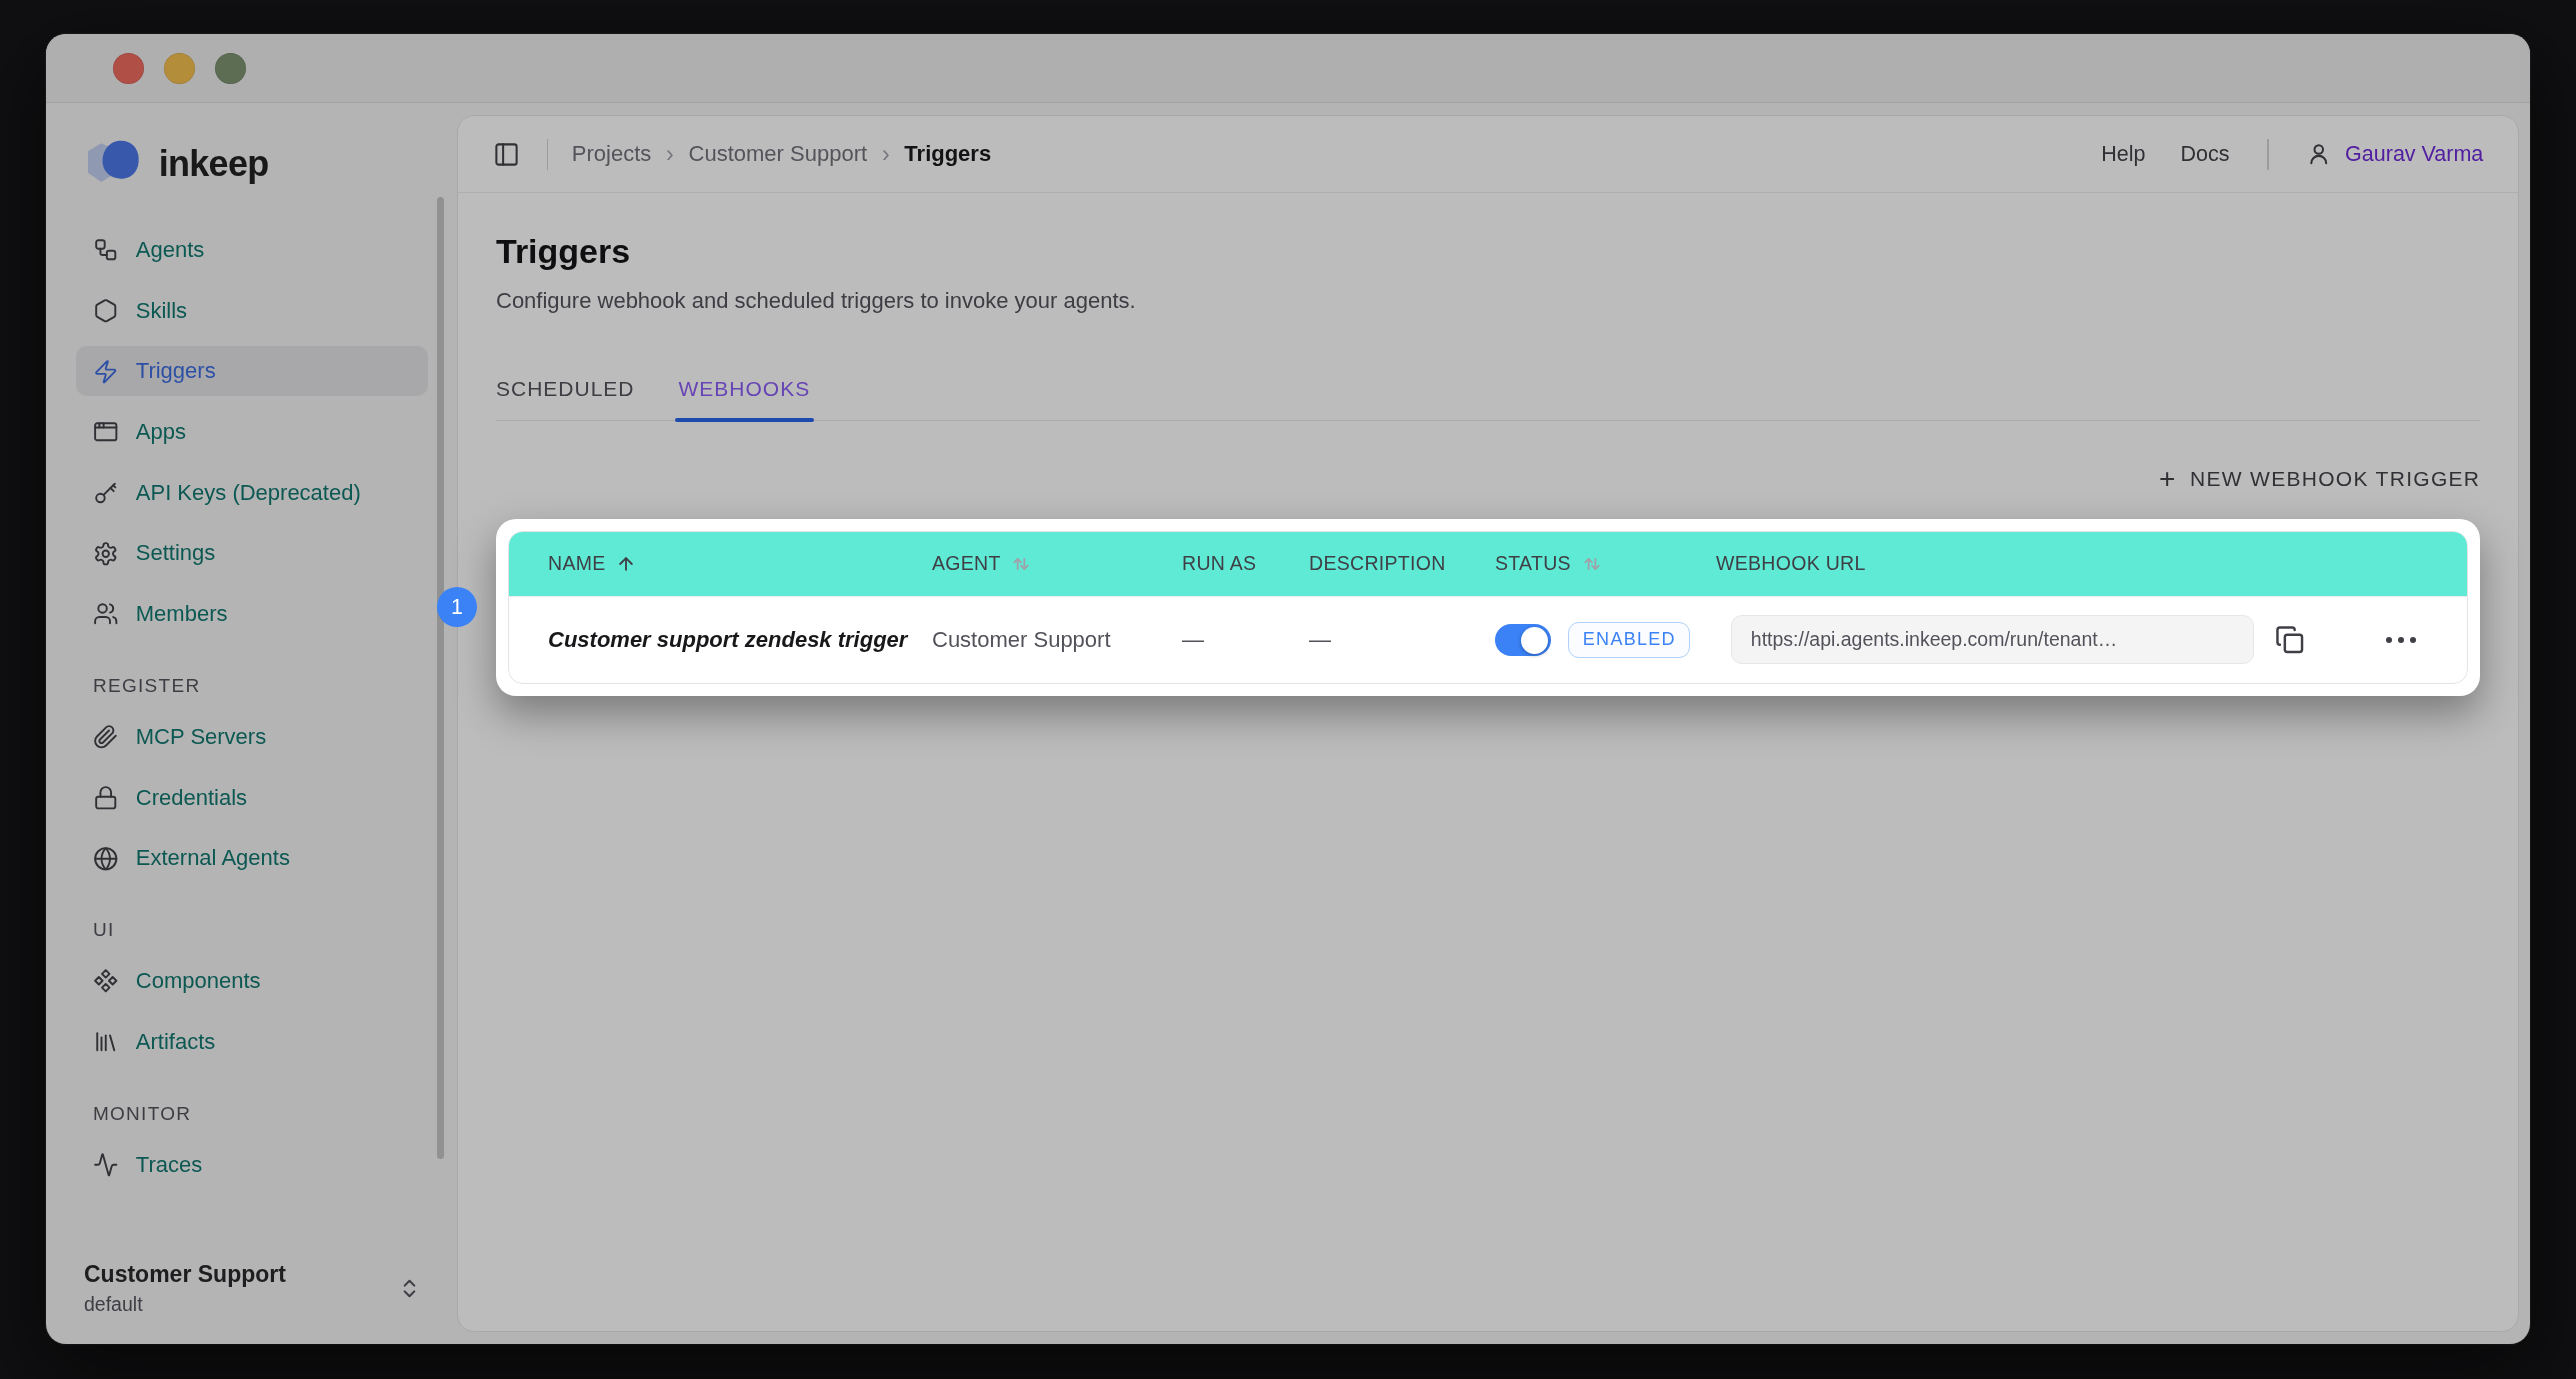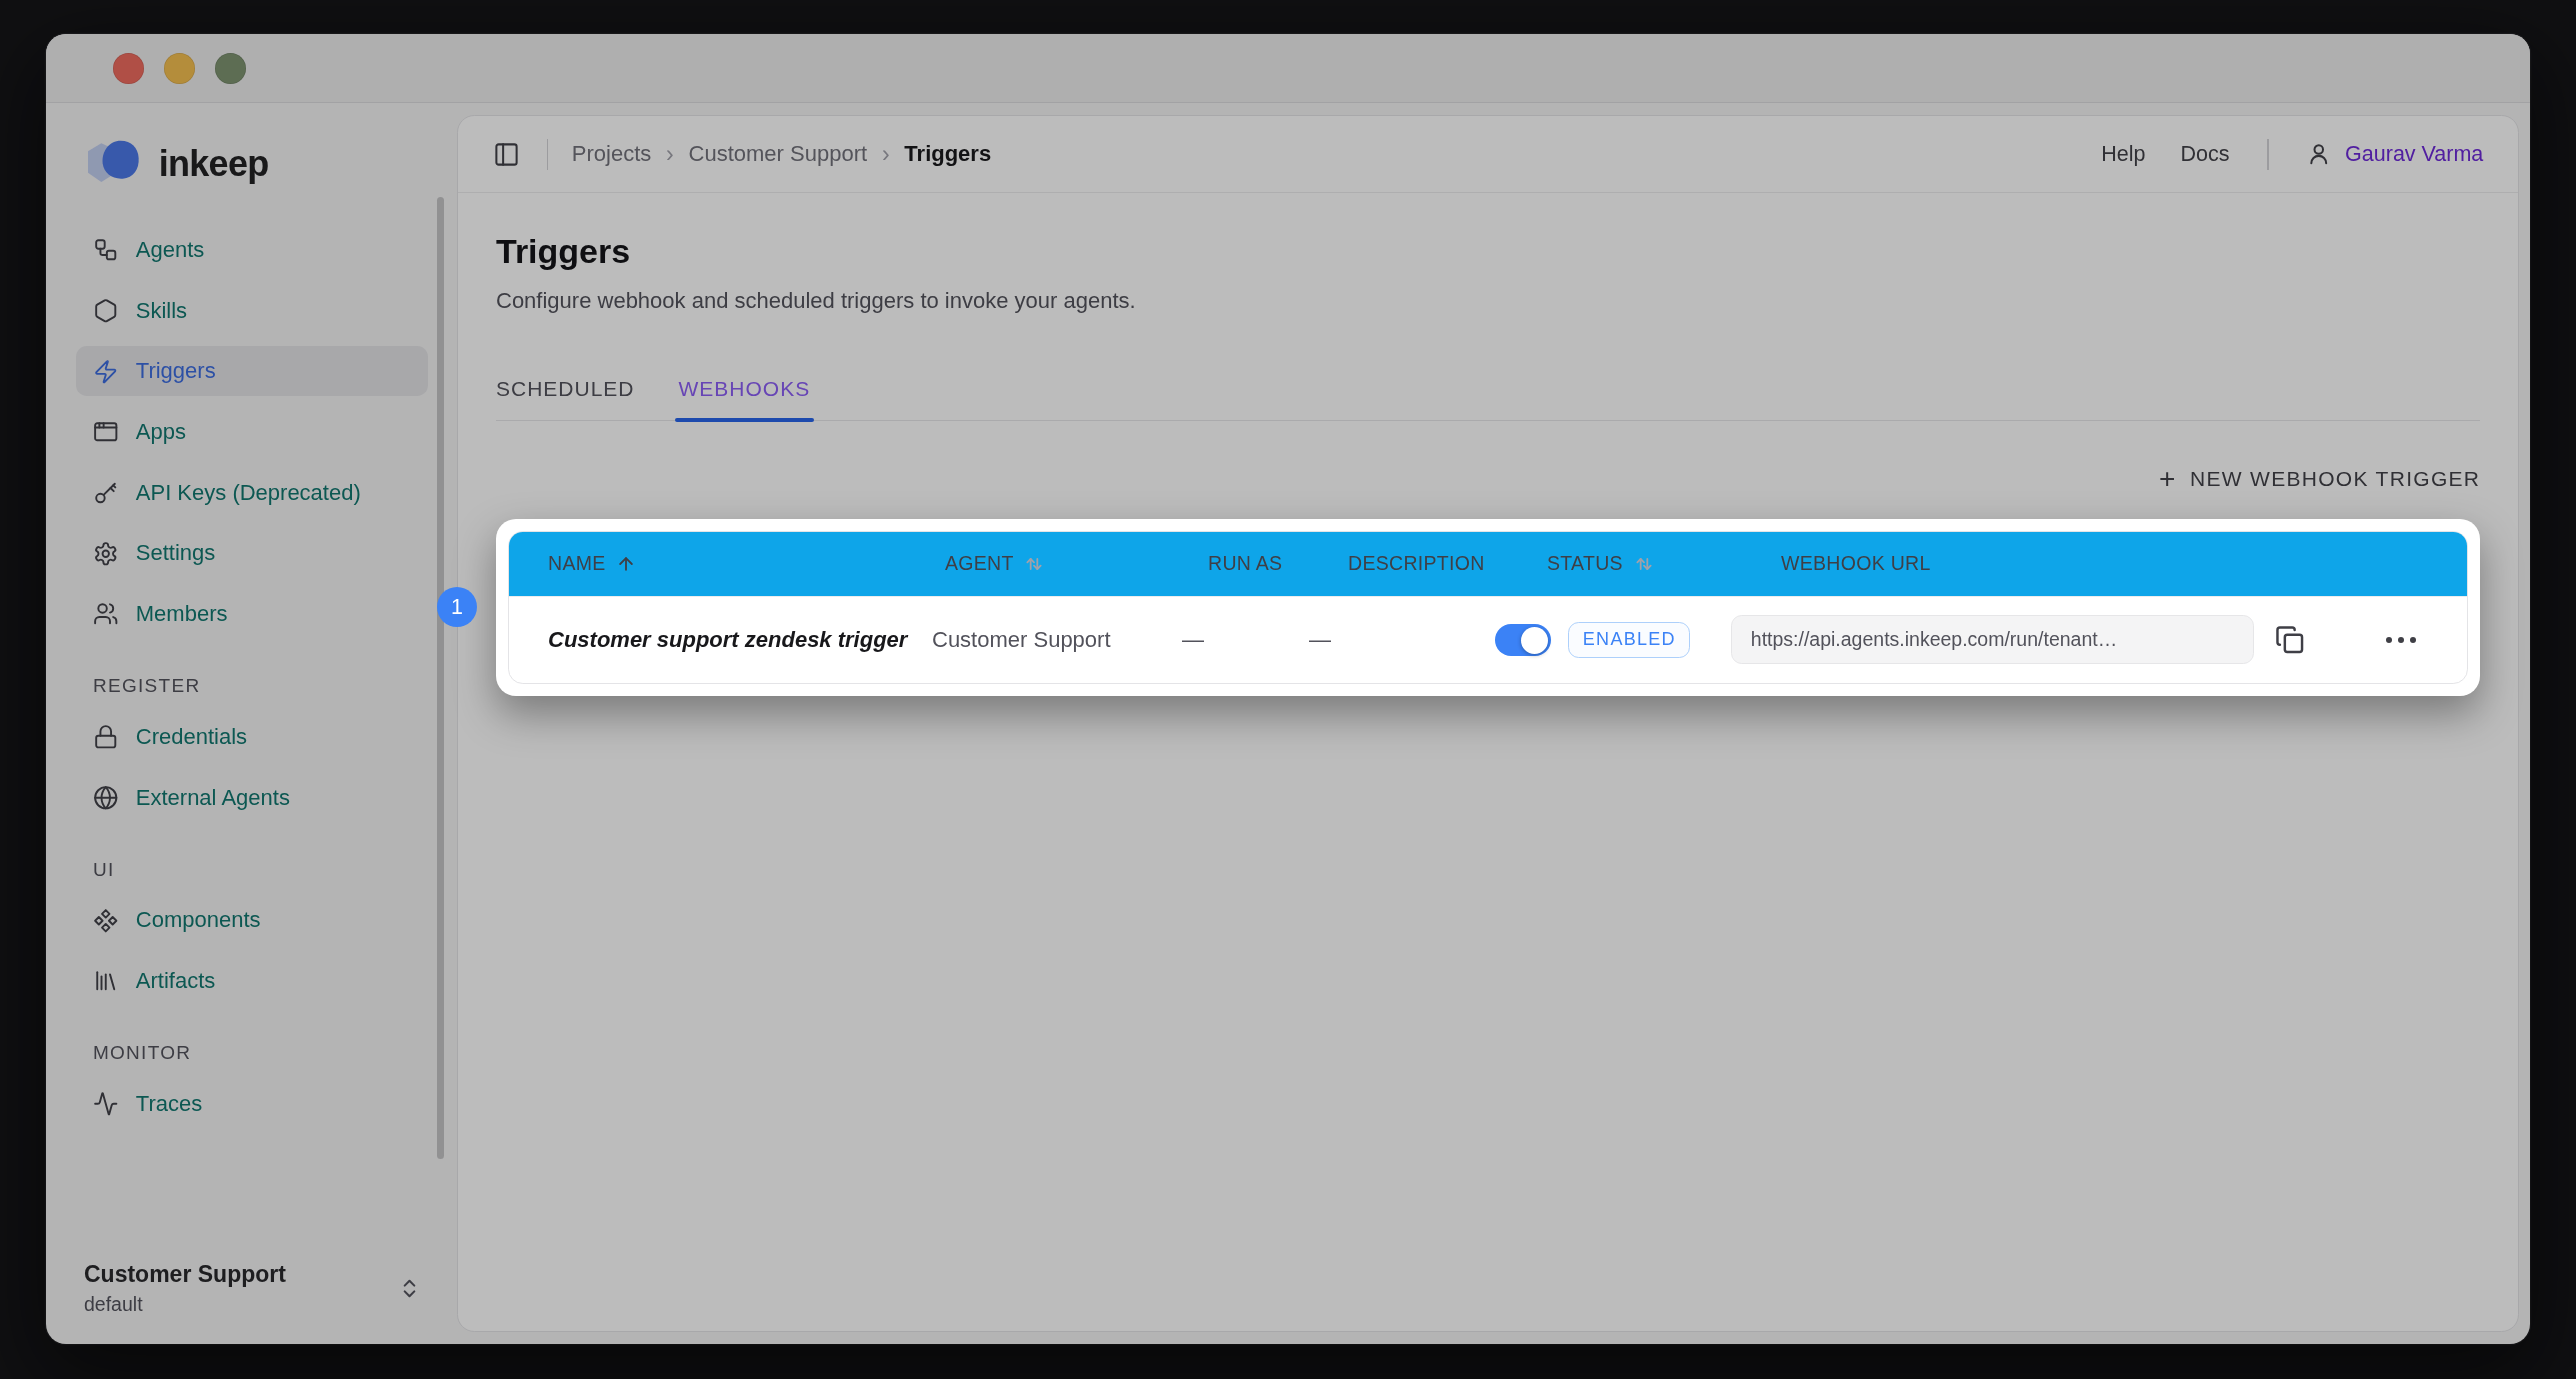--- a/index.html
+++ b/index.html
@@ -79,21 +79,21 @@
   .dim-overlay{position:absolute;left:0;top:0;width:2576px;height:1379px;
     background:rgba(6,6,9,.27);z-index:10;pointer-events:none;}
   .halo{position:relative;z-index:20;margin-top:25.5px;background:#ffffff;
     border-radius:20px;padding:12px;box-shadow:0 17.4px 40px rgba(0,0,0,.35);}
   .step-badge{position:absolute;left:-59px;top:50%;transform:translateY(-50%);
     width:40px;height:40px;border-radius:50%;background:#3b82f6;color:#fff;
     display:flex;align-items:center;justify-content:center;font-size:21.5px;z-index:25;}
   .table{border:1.3px solid #e4e4e7;border-radius:14.8px;overflow:hidden;background:#fff;}
   .grid{display:grid;grid-template-columns:423px 250px 127px 186px 221px 552px 79px 1fr;
     align-items:center;}
-  .thead{height:64px;border-bottom:1.3px solid #ececee;background:#0ea5e9;gap:13px;}
+  .thead{height:64px;border-bottom:1.3px solid #ececee;background:#5eead4;}
   .th{font-size:19.5px;letter-spacing:0.3px;color:#3f3f46;display:flex;align-items:center;gap:10.7px;}
   .th:first-child{padding-left:39px;}
   .sort-icon svg{width:20px;height:20px;stroke-width:2.2;fill:none;
     stroke-linecap:round;stroke-linejoin:round;display:block;}
   .sort-asc svg{stroke:#3f3f46;}
   .sort-both svg{stroke:#a1a1aa;}
   .trow{height:86px;}
   .td{font-size:22px;color:#3f3f46;}
   .td:first-child{padding-left:39px;font-style:italic;}
   .cell-name{color:#18181b;font-weight:600;}
@@ -188,20 +188,26 @@
               <circle cx="9" cy="7" r="4"></circle>
               <path d="M22 21v-2a4 4 0 0 0-3-3.87"></path>
               <path d="M16 3.13a4 4 0 0 1 0 7.75"></path>
             </svg>
           <span>Members</span>
         </div>
 
         <div class="nav-section mono">REGISTER</div>
         <div class="nav-item">
           <svg viewBox="0 0 24 24">
+              <path d="m21.44 11.05-9.19 9.19a6 6 0 0 1-8.49-8.49l8.57-8.57A4 4 0 1 1 18 8.84l-8.59 8.57a2 2 0 0 1-2.83-2.83l8.49-8.48"></path>
+            </svg>
+          <span>MCP Servers</span>
+        </div>
+        <div class="nav-item">
+          <svg viewBox="0 0 24 24">
               <rect width="18" height="11" x="3" y="11" rx="2"></rect>
               <path d="M7 11V7a5 5 0 0 1 10 0v4"></path>
             </svg>
           <span>Credentials</span>
         </div>
         <div class="nav-item">
           <svg viewBox="0 0 24 24">
               <circle cx="12" cy="12" r="10"></circle>
               <path d="M2 12h20"></path>
               <path d="M12 2a15.3 15.3 0 0 1 4 10 15.3 15.3 0 0 1-4 10 15.3 15.3 0 0 1-4-10 15.3 15.3 0 0 1 4-10z"></path>

